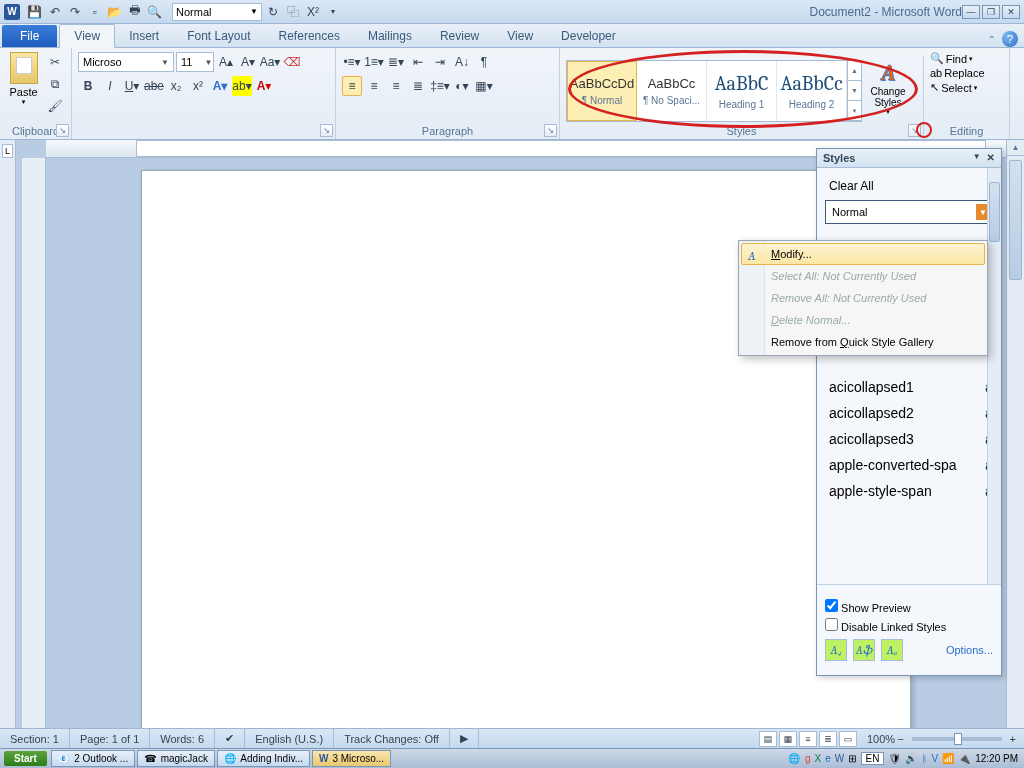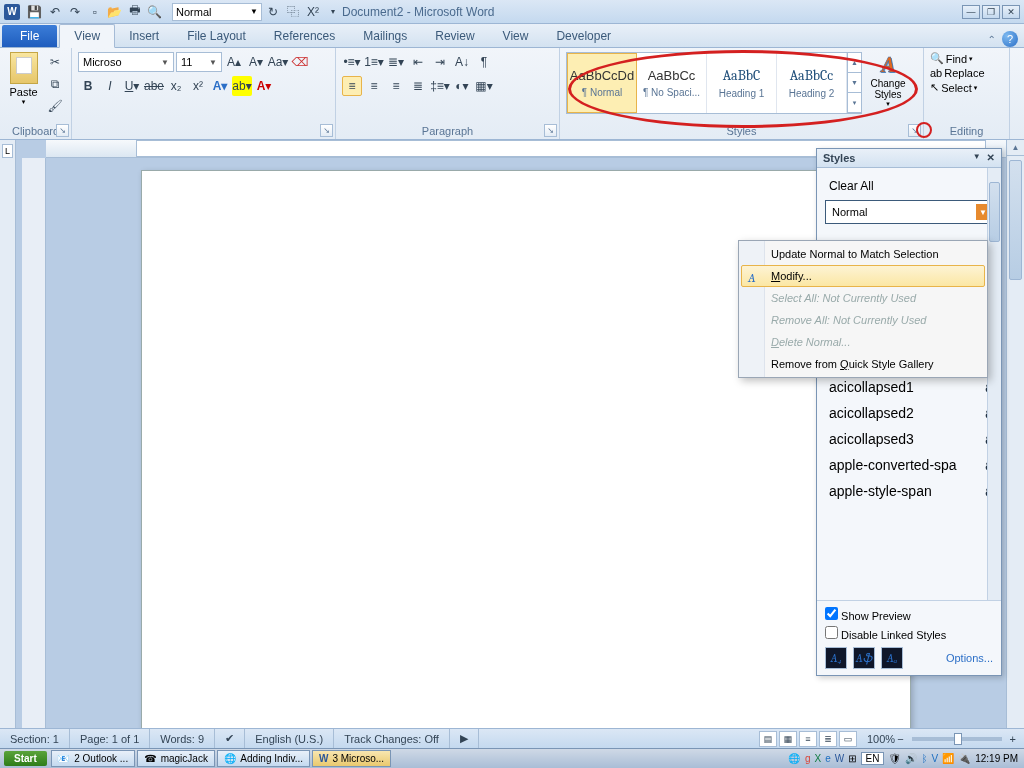--- a/index.html
+++ b/index.html
@@ -3,21 +3,21 @@
 <meta charset="utf-8">
 <style>
 * { margin: 0; padding: 0; box-sizing: border-box; font-family: "Segoe UI", Tahoma, sans-serif; }
 body { width: 1024px; height: 768px; background: #b8cce4; overflow: hidden; user-select: none; font-size: 11px; }
 
 
 .titlebar { height: 24px; background: linear-gradient(#dbe7f5,#c4d9ef); display: flex; align-items: center; padding: 0 4px; border-bottom: 1px solid #9db6d4; }
 .word-icon { width: 16px; height: 16px; background: #2b579a; color: #fff; font-weight: bold; font-size: 10px; display: flex; align-items: center; justify-content: center; border-radius: 2px; }
 .qat { display: flex; gap: 2px; margin-left: 6px; align-items: center; }
 .qat-btn { width: 18px; height: 18px; display: flex; align-items: center; justify-content: center; font-size: 12px; color: #345; border-radius: 2px; }
-.title-text { flex: 1; text-align: left; color: #4a6a8e; font-size: 12px; }
+.title-text { flex: 1; text-align: right; color: #4a6a8e; font-size: 12px; }
 .win-controls { display: flex; gap: 2px; }
 .win-btn { width: 18px; height: 14px; border: 1px solid #7a95b5; background: linear-gradient(#e8f0f9,#c4d9ef); font-size: 9px; display: flex; align-items: center; justify-content: center; color: #345; }
 
 
 .tabs-row { height: 24px; background: linear-gradient(#e9f0f8,#d3e2f1); display: flex; align-items: flex-end; padding: 0 2px; border-bottom: 1px solid #9db6d4; position: relative; }
 .file-tab { background: linear-gradient(#3b7dd8,#1f5dbe); color: #fff; padding: 4px 18px; font-size: 12px; border-radius: 2px 2px 0 0; margin-right: 2px; }
 .tab { padding: 4px 14px; color: #3b5a7a; font-size: 12px; border-radius: 2px 2px 0 0; }
 .tab.active { background: #f1f5fa; border: 1px solid #a5bbd6; border-bottom: 1px solid #f1f5fa; position: relative; top: 1px; }
 .tabs-right { margin-left: auto; display: flex; gap: 6px; align-items: center; padding-right: 4px; }
 .help-ball { width: 16px; height: 16px; border-radius: 50%; background: radial-gradient(circle at 30% 30%, #7db9f0, #2b6fc7); color: #fff; font-size: 11px; display: flex; align-items: center; justify-content: center; }
@@ -34,21 +34,21 @@
 .combo .arrow { margin-left: auto; font-size: 8px; color: #555; }
 .dialog-launcher { position: absolute; right: 2px; bottom: 2px; width: 13px; height: 13px; border: 1px solid #a7bdd6; background: linear-gradient(#fff,#e4ecf5); font-size: 8px; display: flex; align-items: center; justify-content: center; color: #5a7595; }
 .paste-big { width: 36px; text-align: center; }
 .paste-icon { width: 28px; height: 32px; background: linear-gradient(#f9e6a0,#e6c66a); border: 1px solid #c4a646; margin: 0 auto 2px; position: relative; }
 .paste-icon::after { content: ""; position: absolute; inset: 4px 5px 9px 5px; background: #fff; border: 1px solid #ccc; }
 
 .style-gallery { display: flex; border: 1px solid #a7bdd6; background: #fff; height: 62px; }
 .style-item { width: 70px; border-right: 1px solid #e0e6ef; display: flex; flex-direction: column; align-items: center; justify-content: center; font-size: 10px; padding: 2px; }
 .style-item.sel { background: #fdeeb3; border: 1px solid #e8b44a; }
 .style-prev { font-size: 13px; color: #333; }
-.style-prev.blue { color: #1f4e79; font-family: Cambria, serif; font-size: 14px; }
+.style-prev.blue { color: #1f4e79; font-family: Cambria, serif; font-size: 20px; }
 .style-name { color: #5a7595; margin-top: 4px; }
 .gallery-ctl { width: 14px; display: flex; flex-direction: column; border-left: 1px solid #a7bdd6; }
 .gallery-ctl div { flex: 1; border-bottom: 1px solid #a7bdd6; font-size: 7px; display: flex; align-items: center; justify-content: center; color: #5a7595; }
 .change-styles { width: 44px; text-align: center; }
 .wa-big { font: italic bold 22px Cambria; color: #e0691f; text-shadow: 1px 1px 0 #5b8fc7; -webkit-text-stroke: 0.5px #3a6aa5; }
 
 
 .doc-wrap { position: absolute; top: 140px; left: 0; right: 0; bottom: 38px; background: #b8cce4; display: flex; }
 .vruler { width: 24px; background: #e8eef6; border-right: 1px solid #a7bdd6; margin-top: 18px; margin-left: 6px; }
 .doc-scroll { flex: 1; overflow: hidden; position: relative; }
@@ -66,24 +66,24 @@
 
 .styles-pane { position: absolute; right: 22px; top: 148px; width: 186px; height: 528px; background: #f4f7fb; border: 1px solid #7a95b5; box-shadow: 2px 2px 6px rgba(0,0,0,.2); z-index: 50; display: flex; flex-direction: column; }
 .pane-title { background: linear-gradient(#e9f0f8,#d3e2f1); border-bottom: 1px solid #a7bdd6; padding: 3px 6px; font-size: 11px; font-weight: bold; color: #345; display: flex; }
 .pane-title .x { margin-left: auto; font-size: 10px; }
 .pane-scroll { flex: 1; overflow: hidden; padding: 6px 4px 6px 8px; position: relative; }
 .pane-item { padding: 5px 4px; font-size: 12px; display: flex; align-items: center; }
 .pane-item.mark::after { content: "a"; margin-left: auto; font-weight: bold; color: #234; }
 .pane-item.big { font-family: Arial; font-size: 14px; }
 .pane-normal { border: 1px solid #3b5a7a; background: #fff; padding: 3px 6px; display: flex; align-items: center; margin: 2px 0; }
 .pane-normal .dd { margin-left: auto; width: 14px; height: 16px; background: #e78a2e; color:#fff; display:flex; align-items:center; justify-content:center; font-size:8px; }
-.pane-footer { border-top: 1px solid #c1d1e4; padding: 6px 8px; font-size: 11px; }
+.pane-footer { border-top: 1px solid #c1d1e4; padding: 14px 8px; font-size: 11px; }
 .pane-footer label { display: block; margin-bottom: 4px; }
 .pane-btns { display: flex; gap: 6px; align-items: center; margin-top: 6px; }
-.pane-btns .pb { width: 22px; height: 22px; border: 1px solid #a7bdd6; background: #0f172a; display:flex; align-items:center; justify-content:center; font-style: italic; font-family: Cambria; color: #2b6fc7; font-size: 12px;}
+.pane-btns .pb { width: 22px; height: 22px; border: 1px solid #a7bdd6; background: #bef264; display:flex; align-items:center; justify-content:center; font-style: italic; font-family: Cambria; color: #2b6fc7; font-size: 12px;}
 .pane-btns .opt { margin-left: auto; color: #2b6fc7; }
 .pane-vtrack { position:absolute; right:0; top:0; bottom:0; width:14px; background:#e4ecf5; border-left:1px solid #c1d1e4;}
 .pane-vtrack .th { position:absolute; left:1px; right:1px; top:14px; height:60px; background:linear-gradient(#d3e0ee,#b7cde4); border:1px solid #9db6d4; border-radius:2px;}
 
 
 .ctx-menu { position: absolute; left: 738px; top: 240px; width: 250px; background: #f6f6f6; border: 1px solid #9aa6b5; box-shadow: 3px 3px 8px rgba(0,0,0,.25); z-index: 100; padding: 2px; }
 .ctx-item { padding: 5px 8px 5px 30px; font-size: 11px; position: relative; }
 .ctx-item.hover { background: linear-gradient(#fdf3d4,#fbe7a4); border: 1px solid #e8b44a; border-radius: 2px; padding: 4px 7px 4px 29px; }
 .ctx-item.disabled { color: #9aa; font-style: italic; }
 .ctx-icon { position: absolute; left: 6px; top: 4px; width: 16px; height: 16px; }
@@ -135,21 +135,21 @@
     <div class="win-btn">—</div>
     <div class="win-btn">❐</div>
     <div class="win-btn">✕</div>
   </div>
 </div>
 
 <div class="tabs-row">
   <div class="file-tab">File</div>
   <div class="tab active">View</div>
   <div class="tab">Insert</div>
-  <div class="tab">File Layout</div>
+  <div class="tab">Font Layout</div>
   <div class="tab">References</div>
   <div class="tab">Mailings</div>
   <div class="tab">Review</div>
   <div class="tab">View</div>
   <div class="tab">Developer</div>
   <div class="tabs-right">
     <div style="color:#5a7595;font-size:10px;">⌃</div>
     <div class="help-ball">?</div>
   </div>
 </div>
@@ -173,21 +173,21 @@
     <div class="dialog-launcher">↘</div>
   </div>
 
   <div class="group" style="width:264px;">
     <div class="group-body" style="flex-direction:column;gap:4px;width:100%;">
       <div class="hstack" style="width:100%;">
         <div class="combo" style="width:96px;">
             <span>Microso</span>
             <span class="arrow">▼</span>
           </div>
-        <div class="combo" style="width:46px;gap:12px;">
+        <div class="combo" style="width:38px;gap:12px;">
             <span>11</span>
             <span class="arrow">▼</span>
           </div>
         <div class="small-btn">A▴</div>
         <div class="small-btn">A▾</div>
         <div class="small-btn">Aa▾</div>
         <div class="small-btn" style="color:#c33;">⌫</div>
       </div>
       <div class="hstack">
         <div class="small-btn">
@@ -228,21 +228,21 @@
         <div class="small-btn">≣</div>
         <div class="small-btn">‡≡▾</div>
         <div class="small-btn">◐▾</div>
         <div class="small-btn">▦▾</div>
       </div>
     </div>
     <div class="group-label">Paragraph</div>
     <div class="dialog-launcher">↘</div>
   </div>
 
-  <div class="group" style="width:364px;">
+  <div class="group" style="width:364px;margin-top:8px;">
     <div class="group-body">
       <div class="style-gallery">
         <div class="style-item sel">
           <div class="style-prev">AaBbCcDd</div>
           <div class="style-name">¶ Normal</div>
         </div>
         <div class="style-item">
           <div class="style-prev">AaBbCc</div>
           <div class="style-name">¶ No Spaci...</div>
         </div>
@@ -342,35 +342,34 @@
       <div class="pb">A₄</div>
       <div class="pb">Aֆ</div>
       <div class="pb">Aₐ</div>
       <span class="opt">Options...</span>
     </div>
   </div>
 </div>
 
 <div class="ctx-menu">
   <div class="ctx-gutter"></div>
-  <div class="ctx-item">Update Normal to Match Selection</div>
   <div class="ctx-item hover">
     <span class="ctx-icon" style="color:#2b6fc7;font-style:italic;font-family:Cambria;font-size:13px;">A</span>
     <span><u class="accel">M</u><span>odify...</span></span>
   </div>
   <div class="ctx-item disabled">Select All: Not Currently Used</div>
   <div class="ctx-item disabled">Remove All: Not Currently Used</div>
   <div class="ctx-item disabled"><u class="accel">D</u>elete Normal...</div>
   <div class="ctx-item">Remove from <u class="accel">Q</u>uick Style Gallery</div>
 </div>
 
 <div class="status">
   <div class="cell">Section: 1</div>
   <div class="cell">Page: 1 of 1</div>
-  <div class="cell">Words: 9</div>
+  <div class="cell">Words: 6</div>
   <div class="cell">✔</div>
   <div class="cell">English (U.S.)</div>
   <div class="cell">Track Changes: Off</div>
   <div class="cell">▶</div>
   <div class="right">
     <div class="view-btn">▤</div>
     <div class="view-btn">▦</div>
     <div class="view-btn">≡</div>
     <div class="view-btn">≣</div>
     <div class="view-btn">▭</div>
@@ -408,15 +407,15 @@
     <span style="color:#1e6fc1;">e</span>
     <span style="color:#2b579a;">W</span>
     <span>⊞</span>
     <span style="border:1px solid #7a95b5;padding:0 4px;background:#fff;">EN</span>
     <span>🛡</span>
     <span>🔊</span>
     <span style="color:#1e6fc1;">ᛒ</span>
     <span style="color:#1e6fc1;">V</span>
     <span>📶</span>
     <span>🔌</span>
-    <span>12:19 PM</span>
+    <span>12:20 PM</span>
   </div>
 </div>
 
 </body></html>

